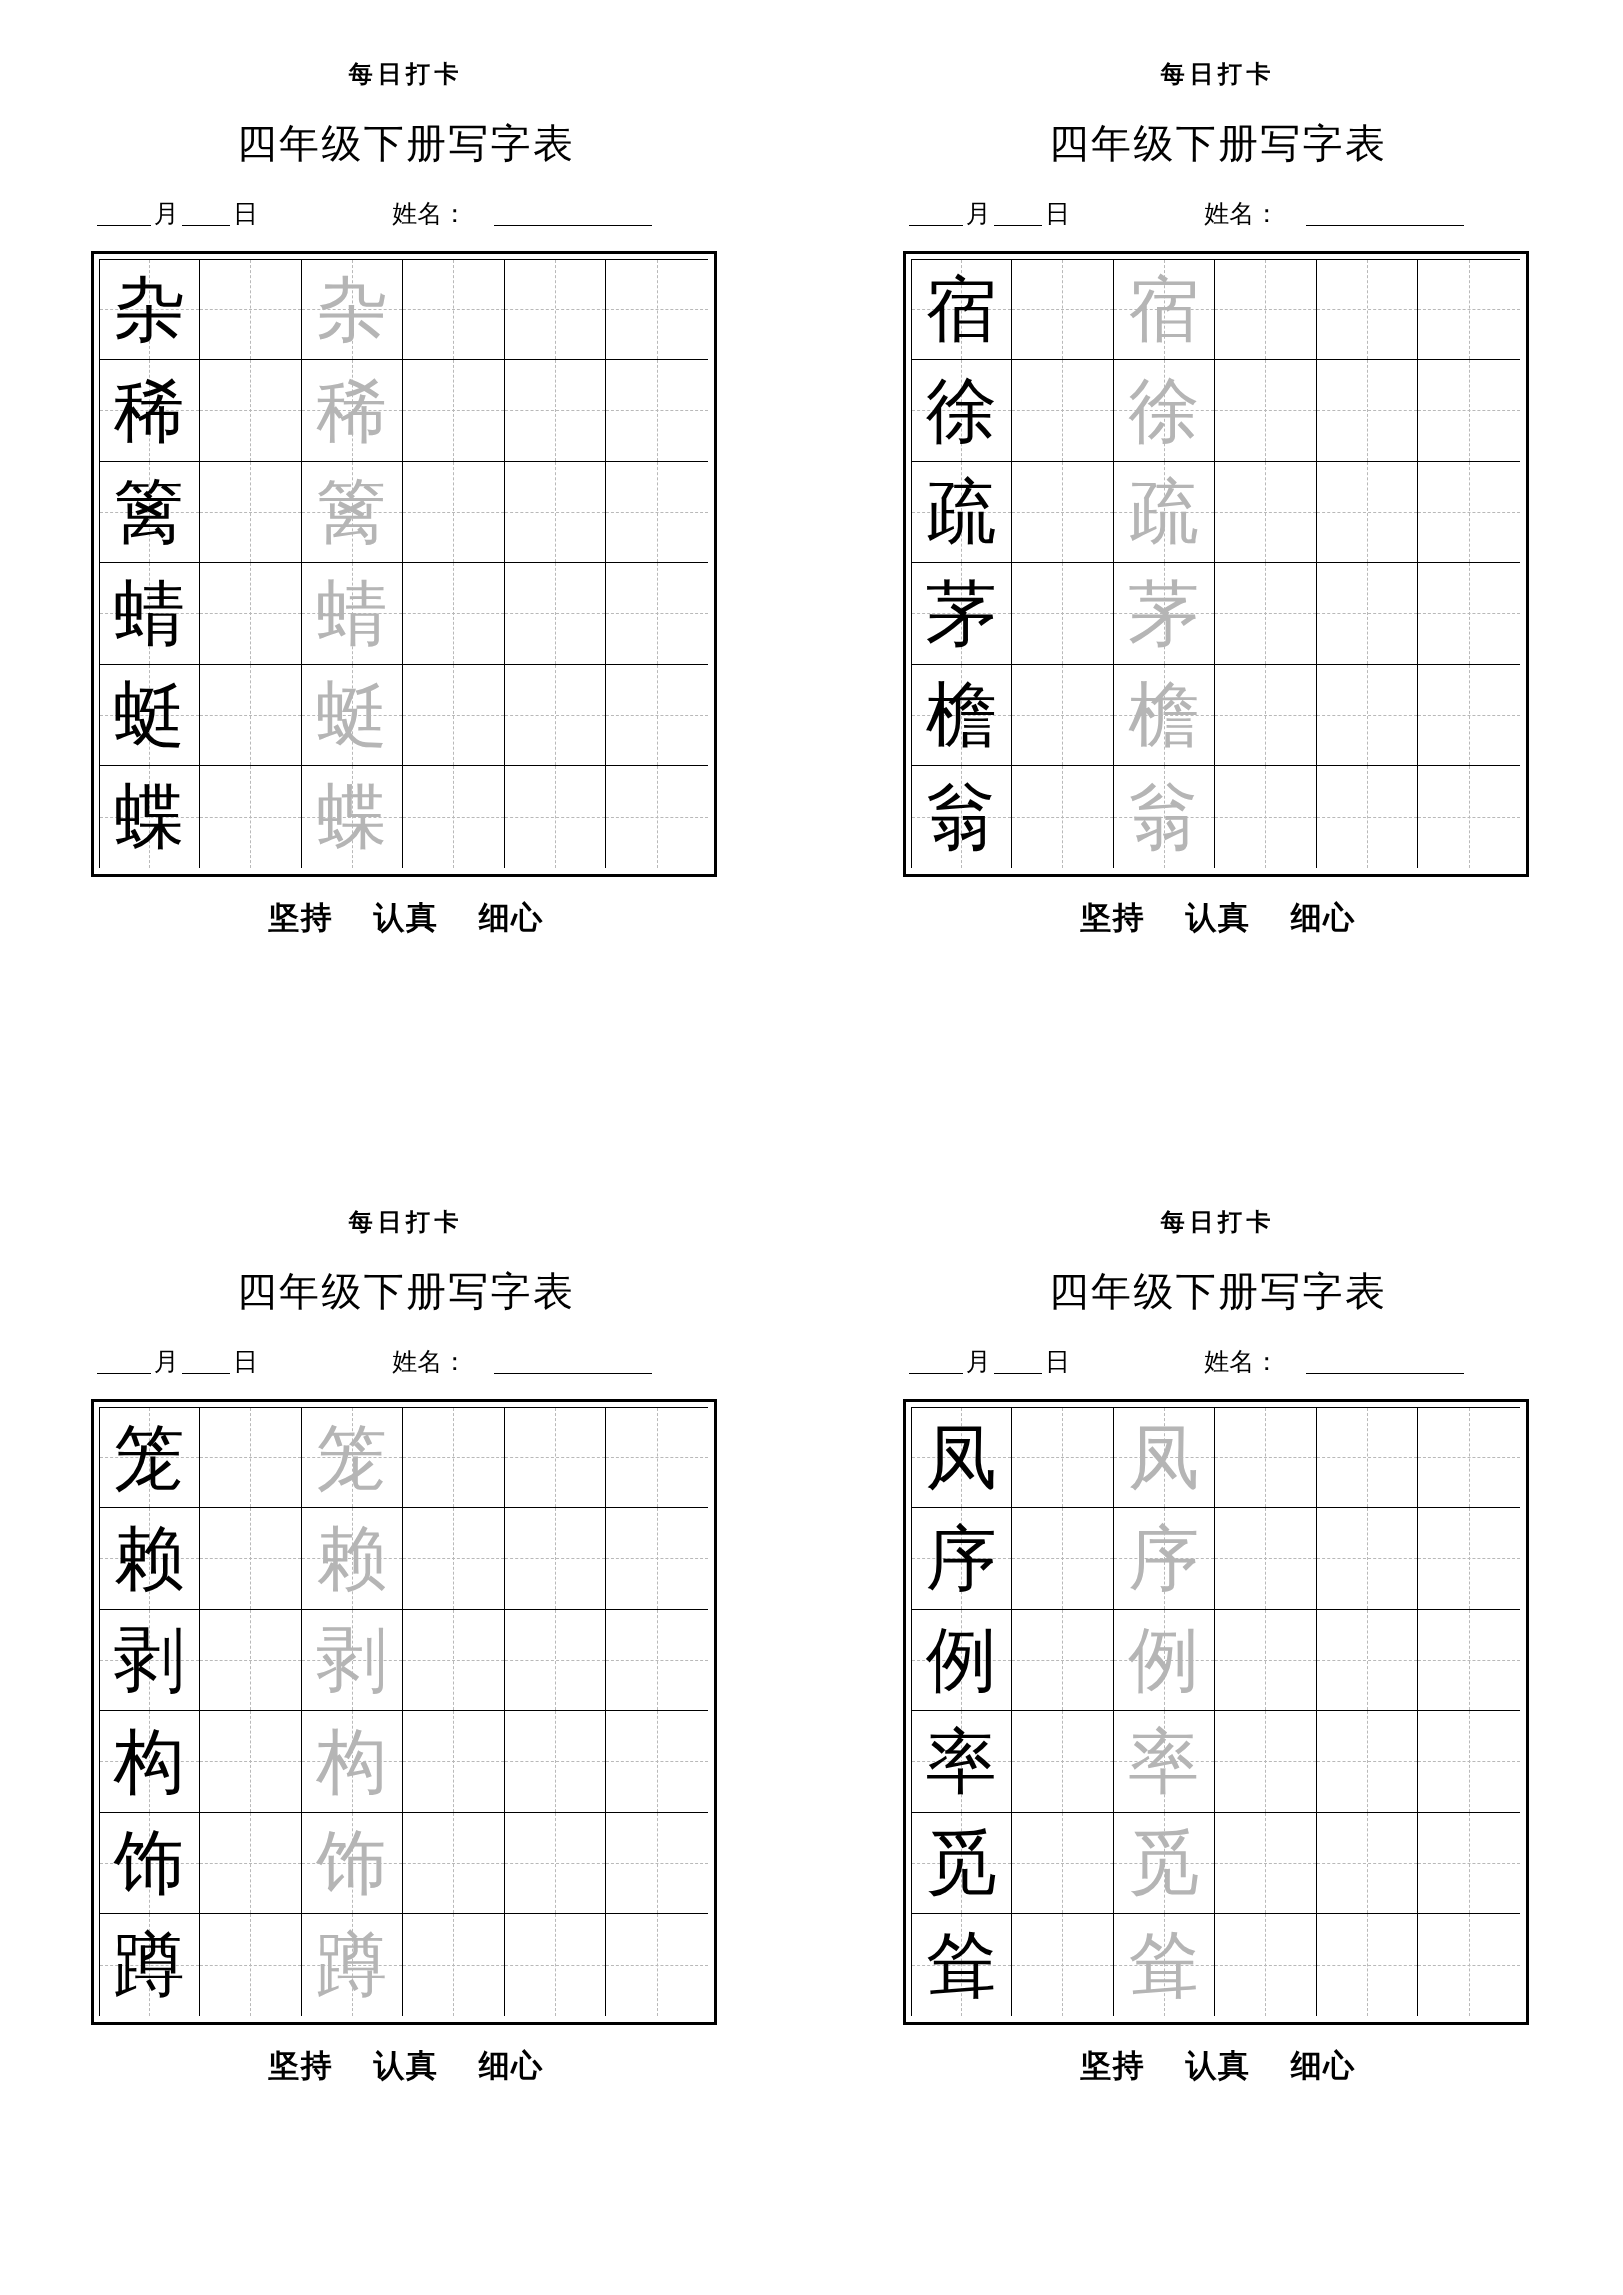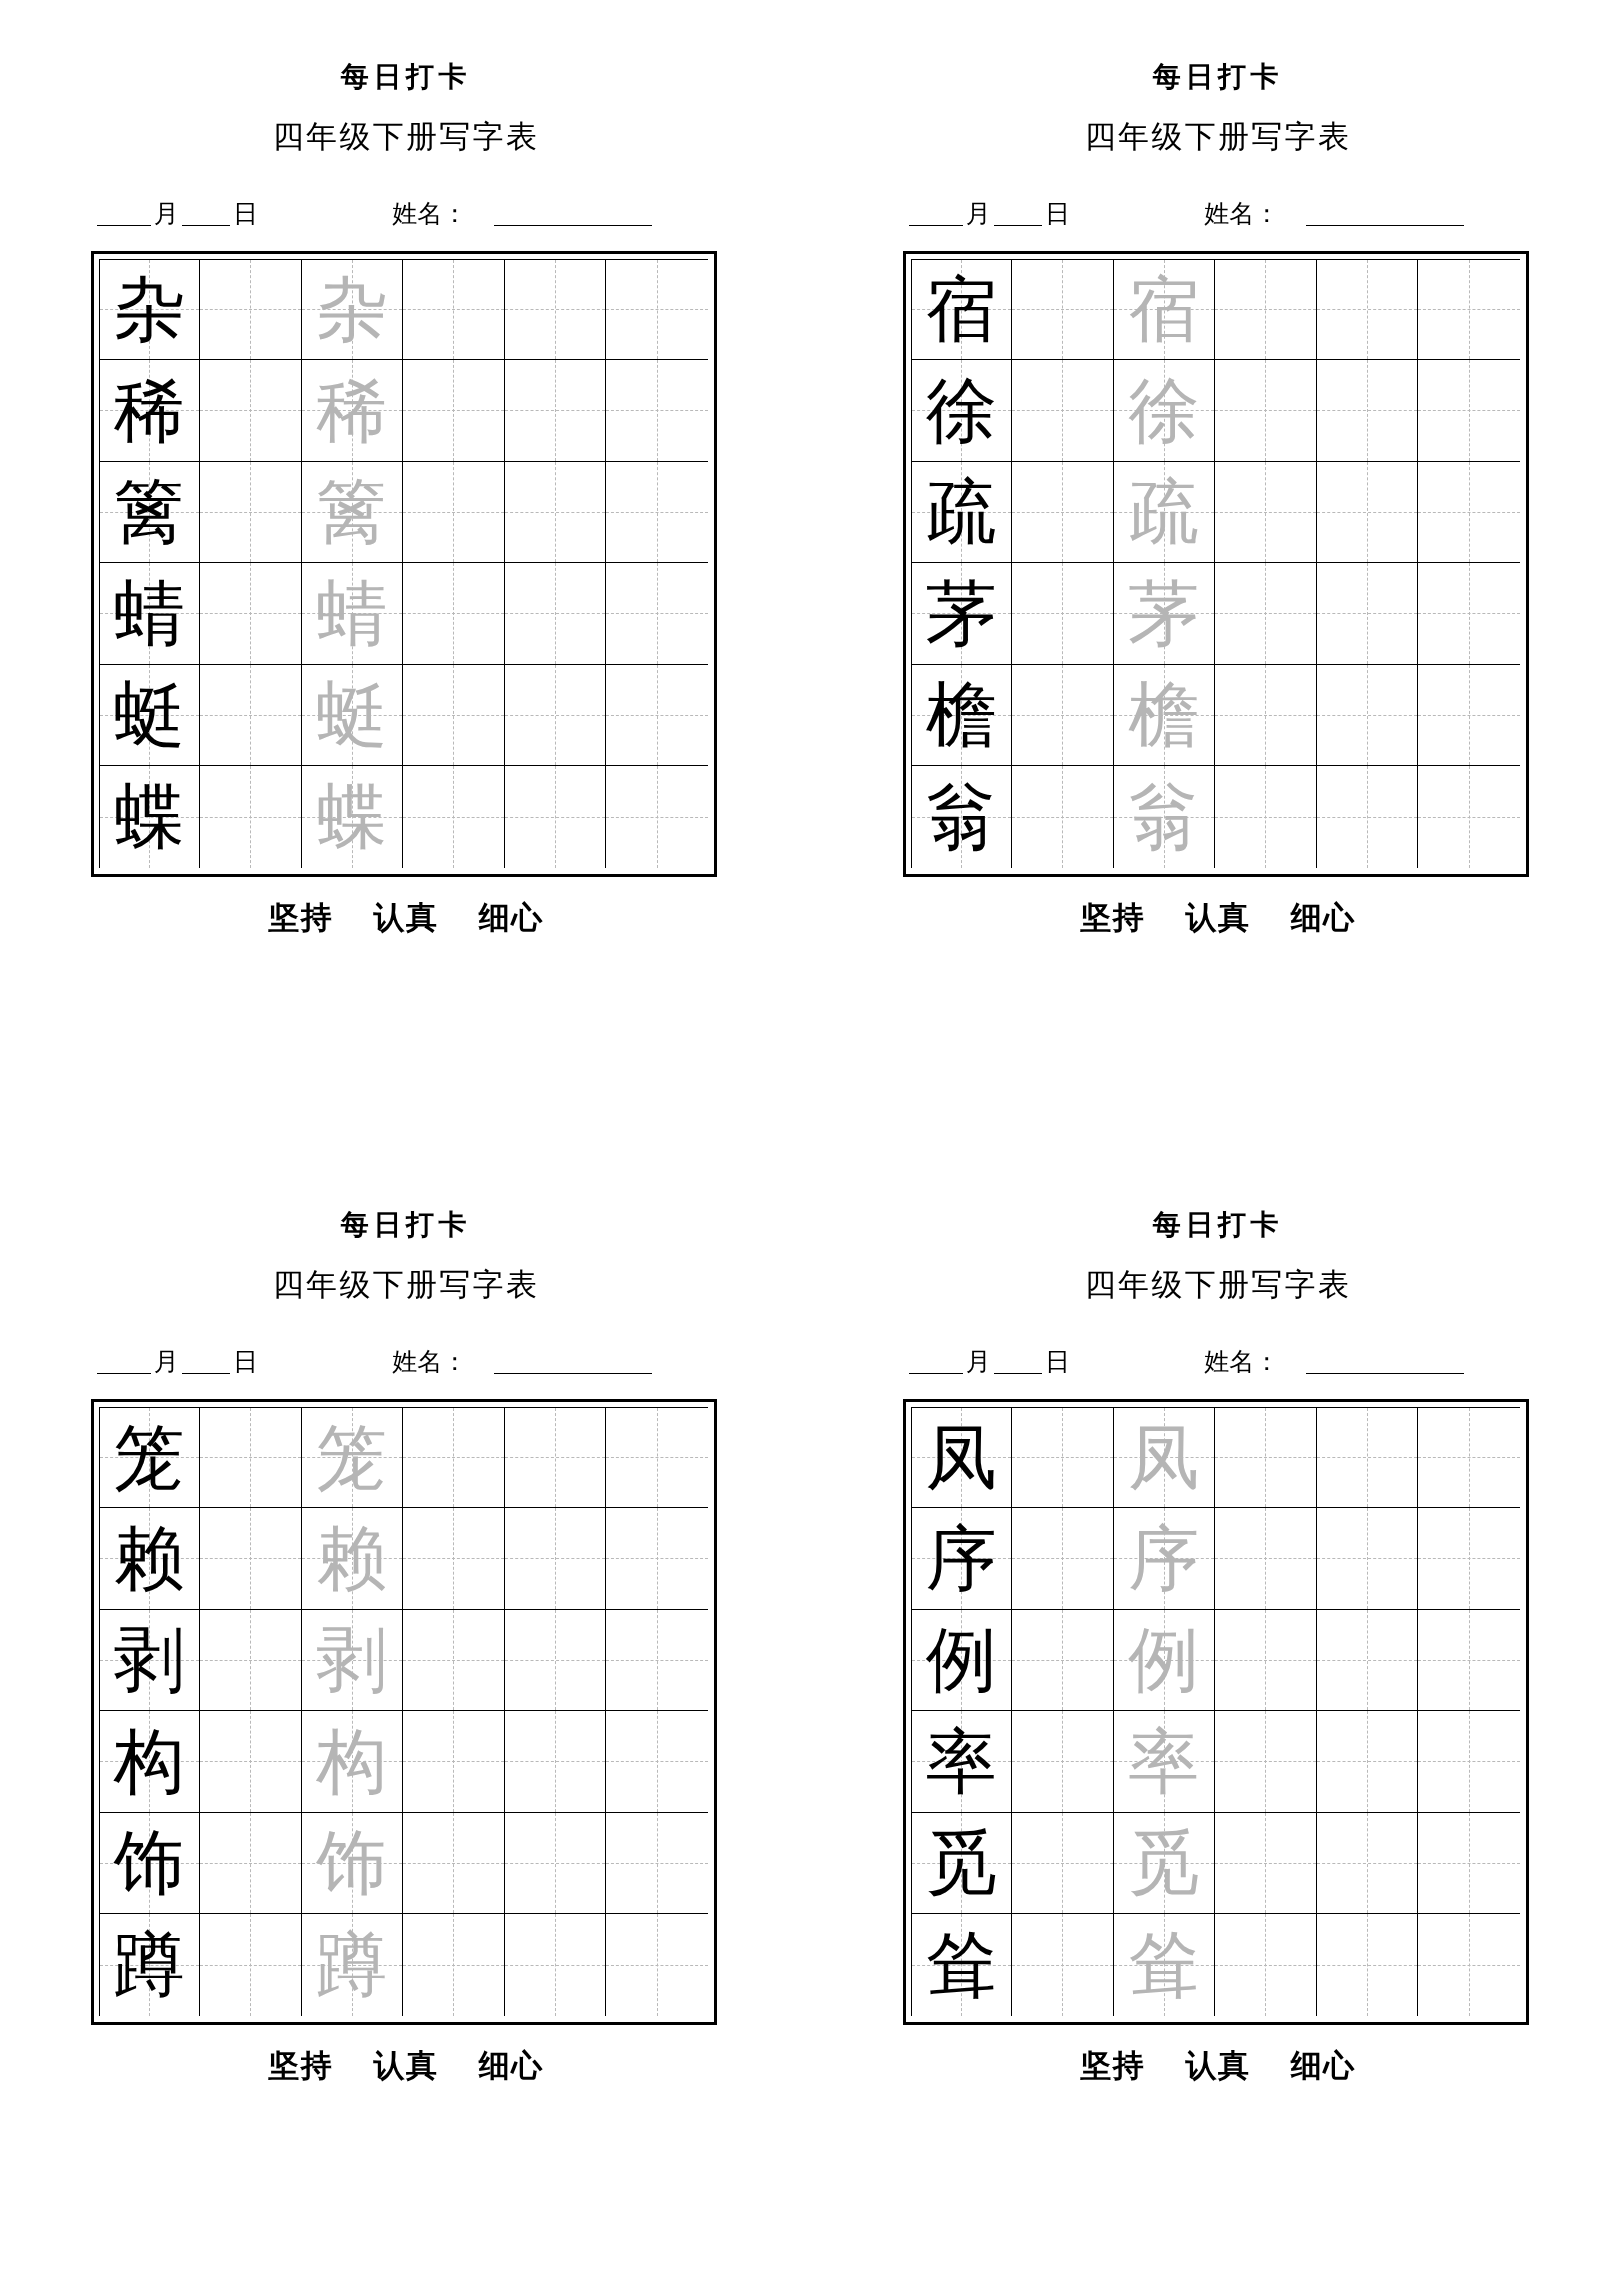--- a/index.html
+++ b/index.html
@@ -33,32 +33,32 @@
     width: 812px;
     height: 1148px;
   }
 
   .title-main {
     position: absolute;
     top: 58px;
     left: 0;
     width: 812px;
     text-align: center;
-    font-size: 28px;
+    font-size: 24px;
     letter-spacing: 4.6px;
     font-weight: 600;
     font-family: "DejaVu Serif", "Liberation Serif", serif;
   }
   .title-sub {
     position: absolute;
     top: 116px;
     left: 0;
     width: 812px;
     text-align: center;
-    font-size: 31px;
+    font-size: 40px;
     letter-spacing: 2.3px;
     font-family: Liberation Serif, serif;
   }
 
   .meta-row {
     position: absolute;
     top: 192px;
     left: 89px;
     width: 634px;
     height: 34px;

